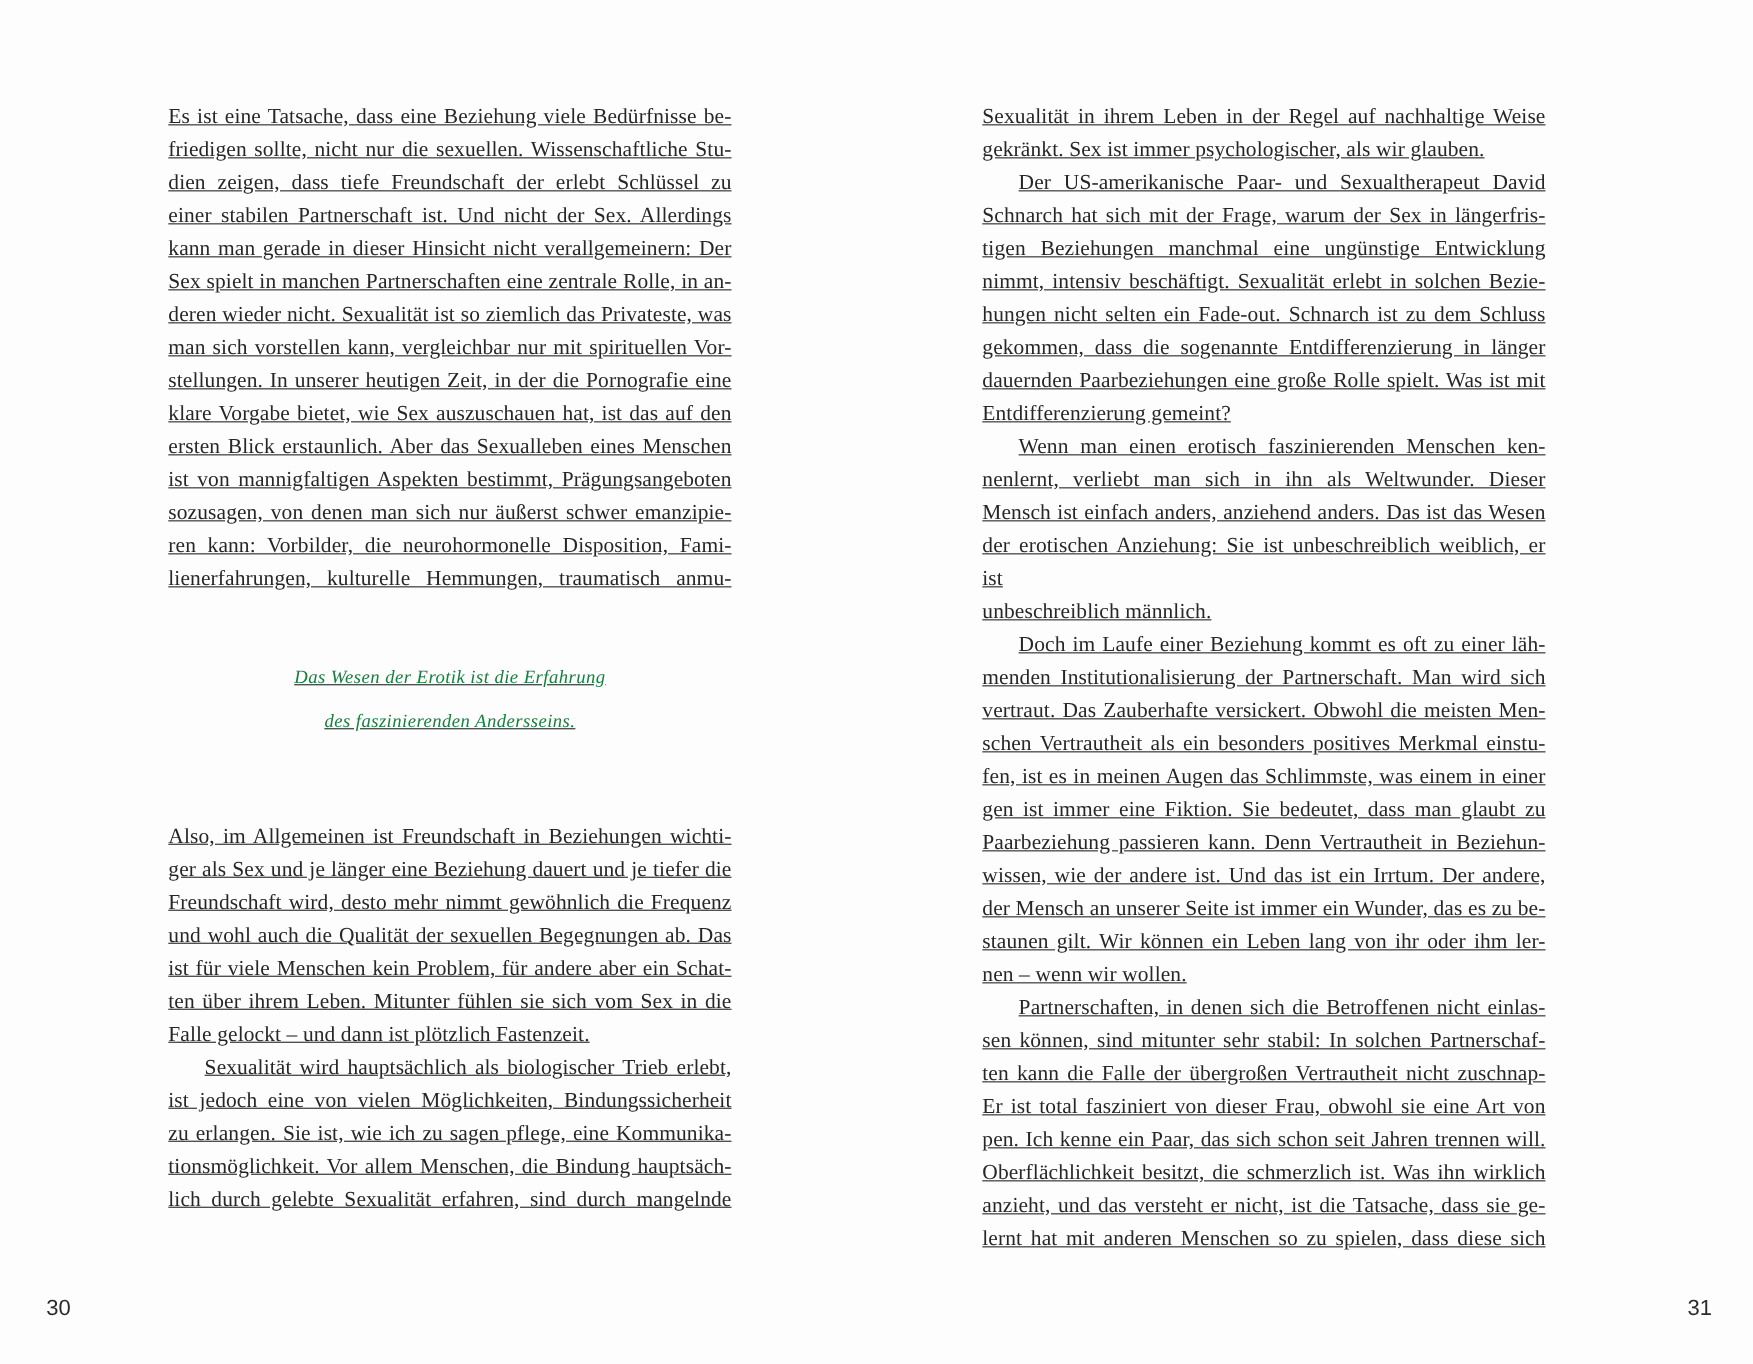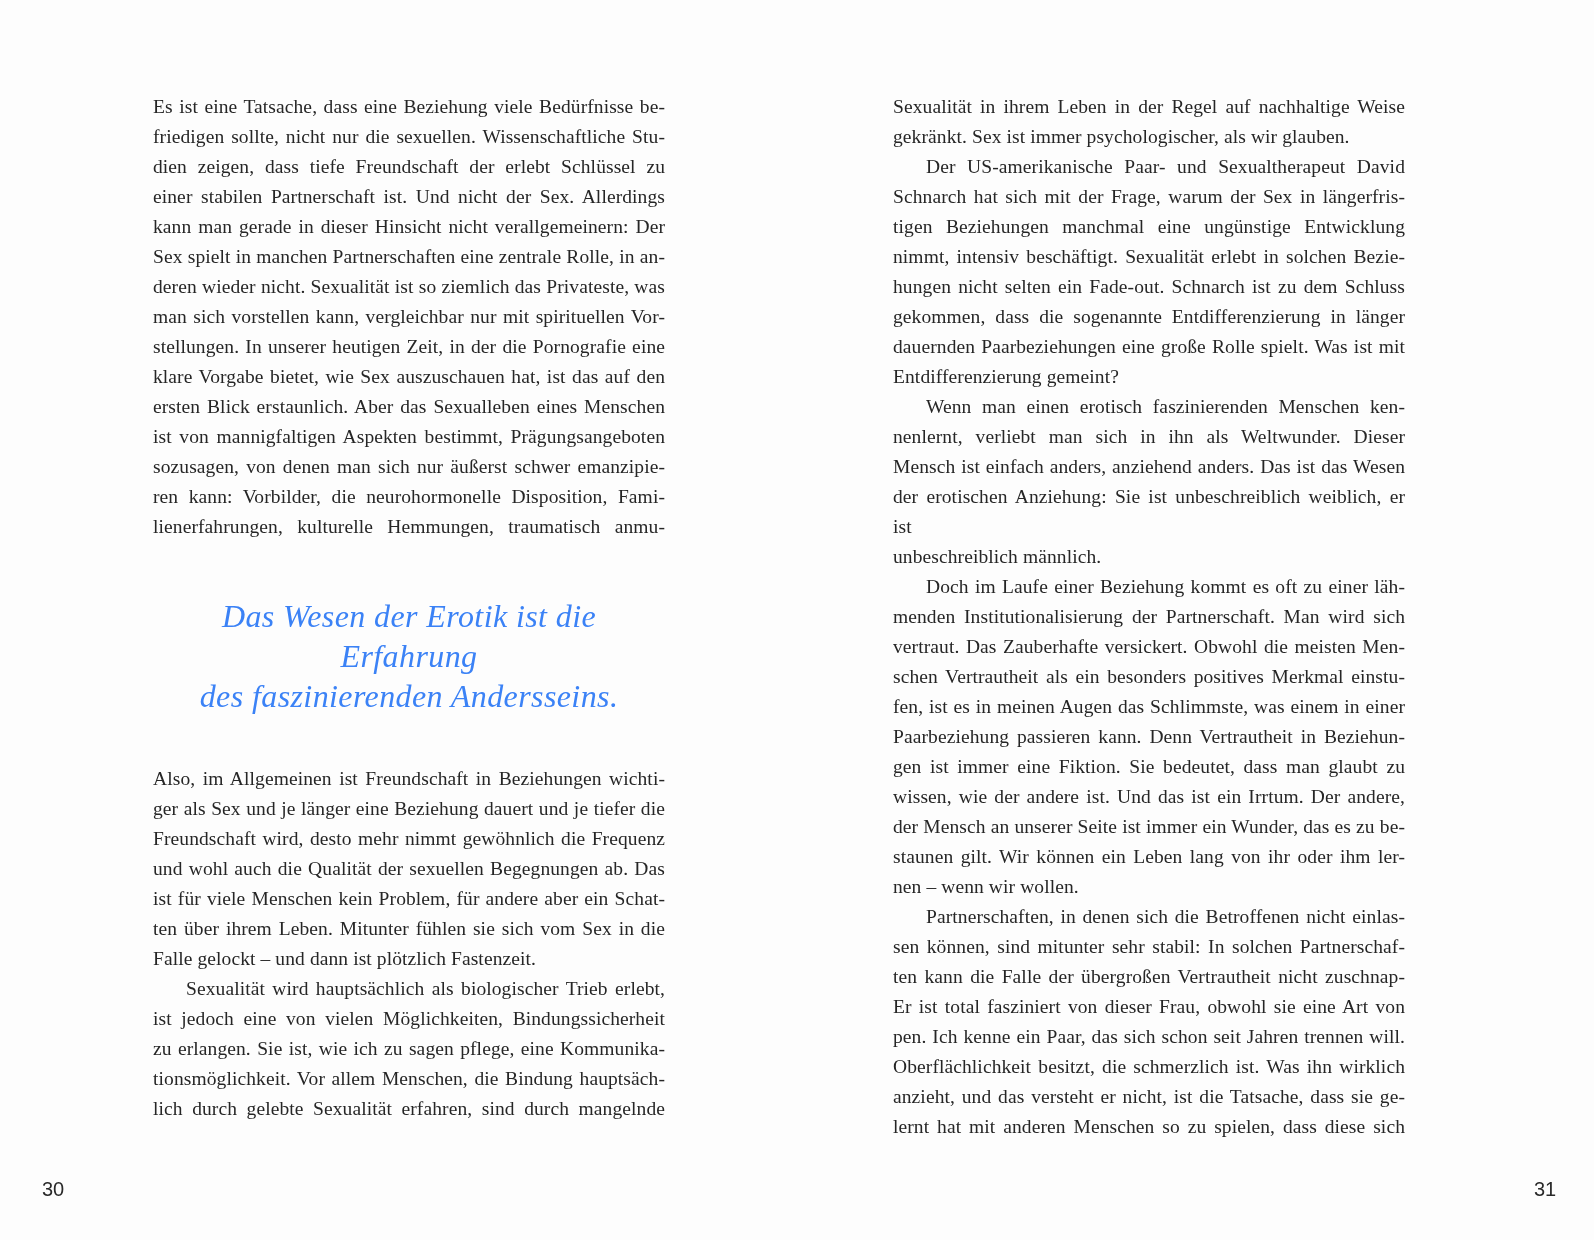--- a/index.html
+++ b/index.html
@@ -24,20 +24,21 @@
   .page-left  { left: 0; }
   .page-right { left: 797px; }
 
   .text-column {
     position: absolute;
     top: 92px;
     width: 512px;
     font-size: 19.5px;
     line-height: 30px;
     letter-spacing: 0.1px;
+    text-decoration: underline;
   }
   .page-left  .text-column { left: 153px; }
   .page-right .text-column { left: 96px; }   
 
   .paragraph { margin: 0; }
 
   .jline {
     text-align: justify;
     text-align-last: justify;
     white-space: normal;
@@ -45,27 +46,27 @@
   .jline.last {
     text-align: right;
     text-align-last: left;
   }
   .jline.indent {
     padding-left: 33px;
   }
 
   .quote-block {
     margin-top: 54px;
-    margin-bottom: 48px;
-    font-size: 32px;
+    margin-bottom: 70px;
+    font-size: 17px;
     font-style: italic;
     line-height: 40px;
     text-align: center;
     letter-spacing: 0.4px;
-    color: #3b82f6;
+    color: #15803d;
   }
   .qline { text-align: center; }
 
   .folio {
     position: absolute;
     top: 1178px;
     font-family: "Liberation Sans", sans-serif;
     font-size: 20px;
     color: #2a2a2a;
   }
@@ -142,22 +143,22 @@
           <div class="jline">Mensch ist einfach anders, anziehend anders. Das ist das Wesen</div>
           <div class="jline">der erotischen Anziehung: Sie ist unbeschreiblich weiblich, er ist</div>
           <div class="jline last">unbeschreiblich männlich.</div>
         </div>
         <div class="paragraph">
           <div class="jline indent">Doch im Laufe einer Beziehung kommt es oft zu einer läh-</div>
           <div class="jline">menden Institutionalisierung der Partnerschaft. Man wird sich</div>
           <div class="jline">vertraut. Das Zauberhafte versickert. Obwohl die meisten Men-</div>
           <div class="jline">schen Vertrautheit als ein besonders positives Merkmal einstu-</div>
           <div class="jline">fen, ist es in meinen Augen das Schlimmste, was einem in einer</div>
+          <div class="jline">gen ist immer eine Fiktion. Sie bedeutet, dass man glaubt zu</div>
           <div class="jline">Paarbeziehung passieren kann. Denn Vertrautheit in Beziehun-</div>
-          <div class="jline">gen ist immer eine Fiktion. Sie bedeutet, dass man glaubt zu</div>
           <div class="jline">wissen, wie der andere ist. Und das ist ein Irrtum. Der andere,</div>
           <div class="jline">der Mensch an unserer Seite ist immer ein Wunder, das es zu be-</div>
           <div class="jline">staunen gilt. Wir können ein Leben lang von ihr oder ihm ler-</div>
           <div class="jline last">nen – wenn wir wollen.</div>
         </div>
         <div class="paragraph">
           <div class="jline indent">Partnerschaften, in denen sich die Betroffenen nicht einlas-</div>
           <div class="jline">sen können, sind mitunter sehr stabil: In solchen Partnerschaf-</div>
           <div class="jline">ten kann die Falle der übergroßen Vertrautheit nicht zuschnap-</div>
           <div class="jline">Er ist total fasziniert von dieser Frau, obwohl sie eine Art von</div>

